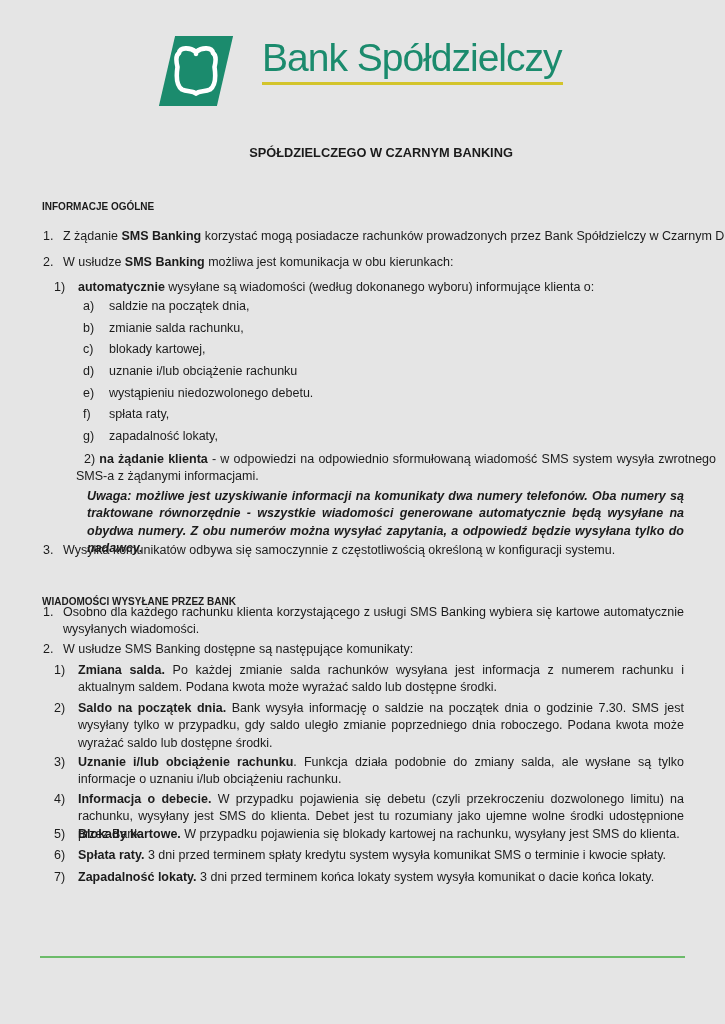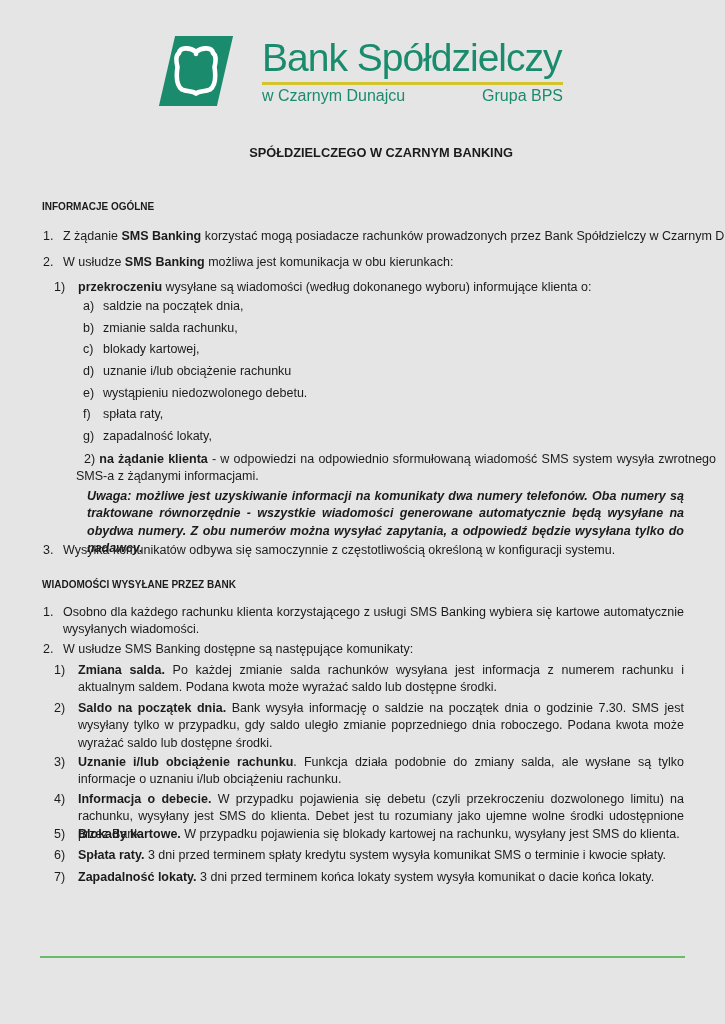--- a/index.html
+++ b/index.html
@@ -31,36 +31,36 @@
   .nw{white-space:nowrap;}
   .b{font-weight:bold;}
   
   .lvl1{left:43px;width:641px;}
   .lvl1 .txt{margin-left:20px;}
   
   .lvl2{left:54px;width:630px;}
   .lvl2 .txt{margin-left:24px;}
   
   .lvl3{left:83px;width:601px;}
-  .lvl3 .txt{margin-left:20px;}
+  .lvl3 .txt{margin-left:26px;}
   
   #r-ond{left:44px;width:640px;text-indent:8px;}
   
   #r-note{left:87px;width:597px;font-weight:bold;font-style:italic;}
   
   #h-general{top:201px;}
   #r-g1{top:228px;}
   #r-g2{top:254px;}
   #r-auto{top:279px;}
   #r-la{top:298px;} #r-lb{top:320px;} #r-lc{top:341px;} #r-ld{top:363px;}
   #r-le{top:385px;} #r-lf{top:406px;} #r-lg{top:428px;}
   #r-ond{top:451px;margin-left:32px;}
   #r-note{top:488px;}
   #r-g3{top:542px;}
-  #h-bank{top:579px;}
+  #h-bank{top:596px;}
   #r-b1{top:604px;}
   #r-b2{top:641px;}
   #r-m1{top:662px;} #r-m2{top:700px;} #r-m3{top:754px;} #r-m4{top:791px;}
   #r-m5{top:826px;} #r-m6{top:847px;} #r-m7{top:869px;}
   
   #footer-rule{position:absolute;left:40px;top:956px;width:645px;height:2px;}
 </style>
 </head>
 <body>
 
@@ -71,45 +71,41 @@
     <svg id="logo-book" width="44" height="52" viewBox="0 0 44 52">
       <path d="M22 7 C 16 2, 6 2, 5 8 C 2 10, 2 16, 3.5 22
                C 2 32, 3 41, 8 44.5 C 13 47, 19 45.5, 22 48.5
                C 25 45.5, 31 47, 36 44.5 C 41 41, 42 32, 40.5 22
                C 42 16, 42 10, 39 8 C 38 2, 28 2, 22 7 Z" fill="none" stroke="#ffffff" stroke-width="4.6" stroke-linejoin="round"></path>
       <path d="M22 7 C 19 10.5, 25 10.5, 22 7 Z" fill="none" stroke="#ffffff" stroke-width="3"></path>
     </svg>
     <div id="logo-text">
       <div id="bank-name" class="brand-fg" style="color: rgb(27, 139, 109);">Bank Spółdzielczy</div>
       <div id="logo-rule" class="yellow-bg" style="background: rgb(211, 196, 43);"></div>
-      <div id="logo-sub">
-        <span class="brand-fg" style="color: rgb(27, 139, 109);">w Czarnym Dunajcu</span>
-        <span class="brand-fg" style="color: rgb(27, 139, 109);">Grupa BPS</span>
-      </div>
     </div>
   </div>
 
   <div id="doc-title">
     <div>SPÓŁDZIELCZEGO W CZARNYM BANKING</div>
   </div>
 
   <div id="h-general" class="h">INFORMACJE OGÓLNE</div>
 
   <div id="r-g1" class="row lvl1">
     <span class="num">1.</span>
     <div class="txt nw"><span>Z żądanie </span><span class="b">SMS Banking</span><span> korzystać mogą posiadacze rachunków prowadzonych przez Bank Spółdzielczy w Czarnym Dunajcu.</span></div>
   </div>
   <div id="r-g2" class="row lvl1">
     <span class="num">2.</span>
     <div class="txt nw"><span>W usłudze </span><span class="b">SMS Banking</span><span> możliwa jest komunikacja w obu kierunkach:</span></div>
   </div>
 
   <div id="r-auto" class="row lvl2">
     <span class="num">1)</span>
-    <div class="txt nw"><span class="b">przekroczeniu</span><span> wysyłane są wiadomości (według dokonanego wyboru) informujące klienta o:</span></div>
+    <div class="txt nw"><span class="b">automatycznie</span><span> wysyłane są wiadomości (według dokonanego wyboru) informujące klienta o:</span></div>
   </div>
 
   <div id="r-la" class="row lvl3">
     <span class="num">a)</span>
     <div class="txt nw">saldzie na początek dnia,</div>
   </div>
   <div id="r-lb" class="row lvl3">
     <span class="num">b)</span>
     <div class="txt nw">zmianie salda rachunku,</div>
   </div>

